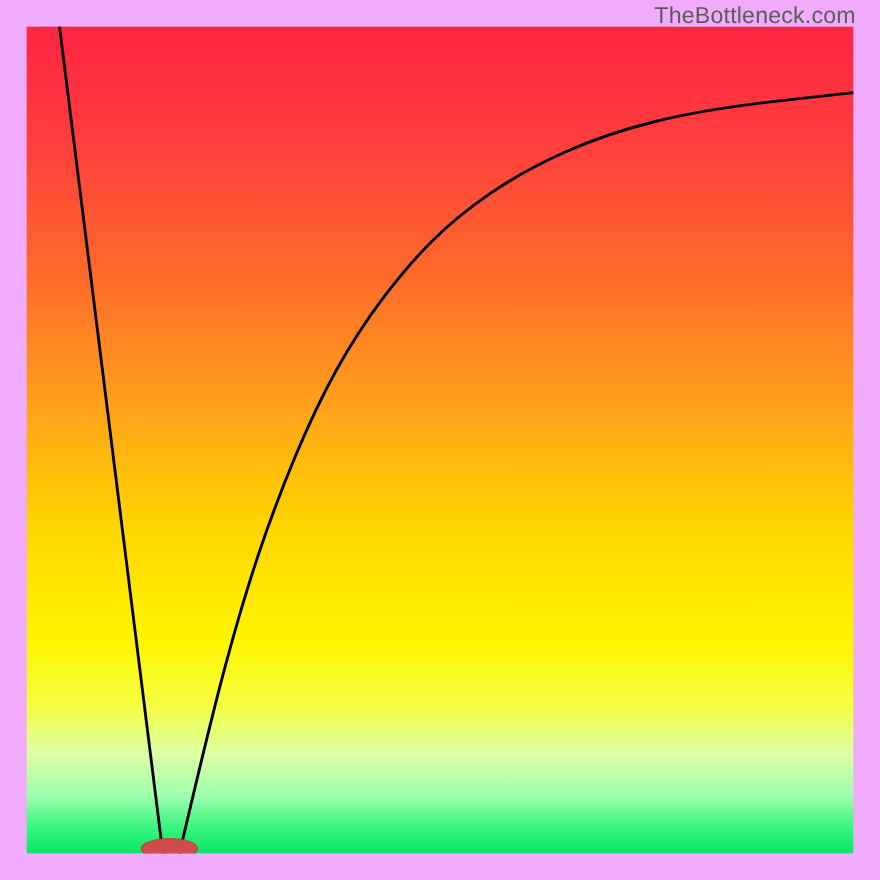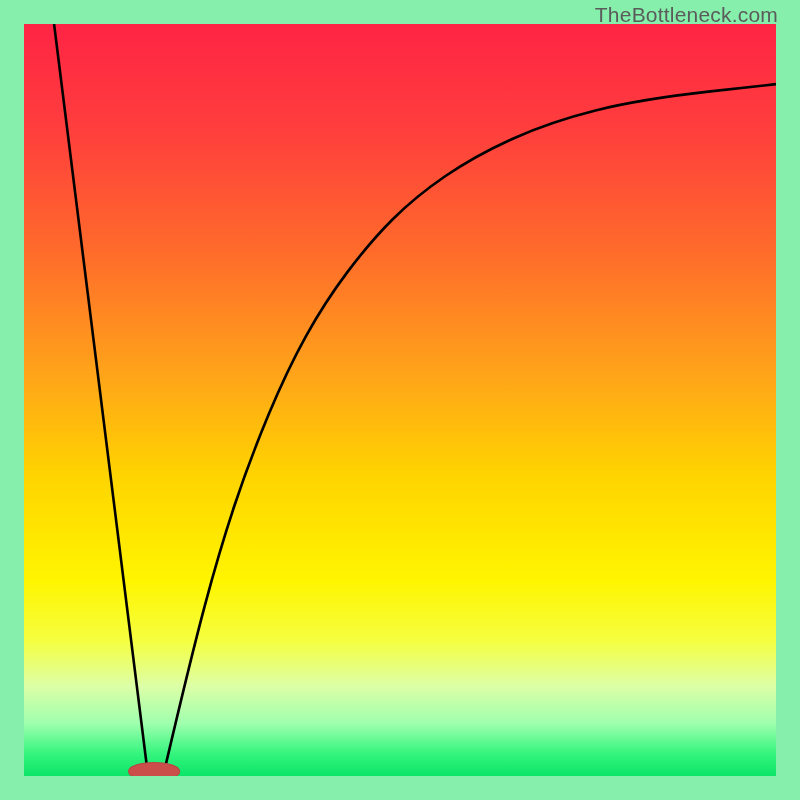--- a/index.html
+++ b/index.html
@@ -7,21 +7,21 @@
     padding: 0;
     width: 800px;
     height: 800px;
     overflow: hidden;
     background: #000;
     font-family: Arial, Helvetica, sans-serif;
   }
   .frame {
     position: absolute;
     inset: 0;
-    background: #86efac;
+    background: #f0abfc;
     text-align: right;
   }
   .plot {
     position: absolute;
     left: 24px;
     top: 24px;
     width: 752px;
     height: 752px;
     box-sizing: border-box;
   }

